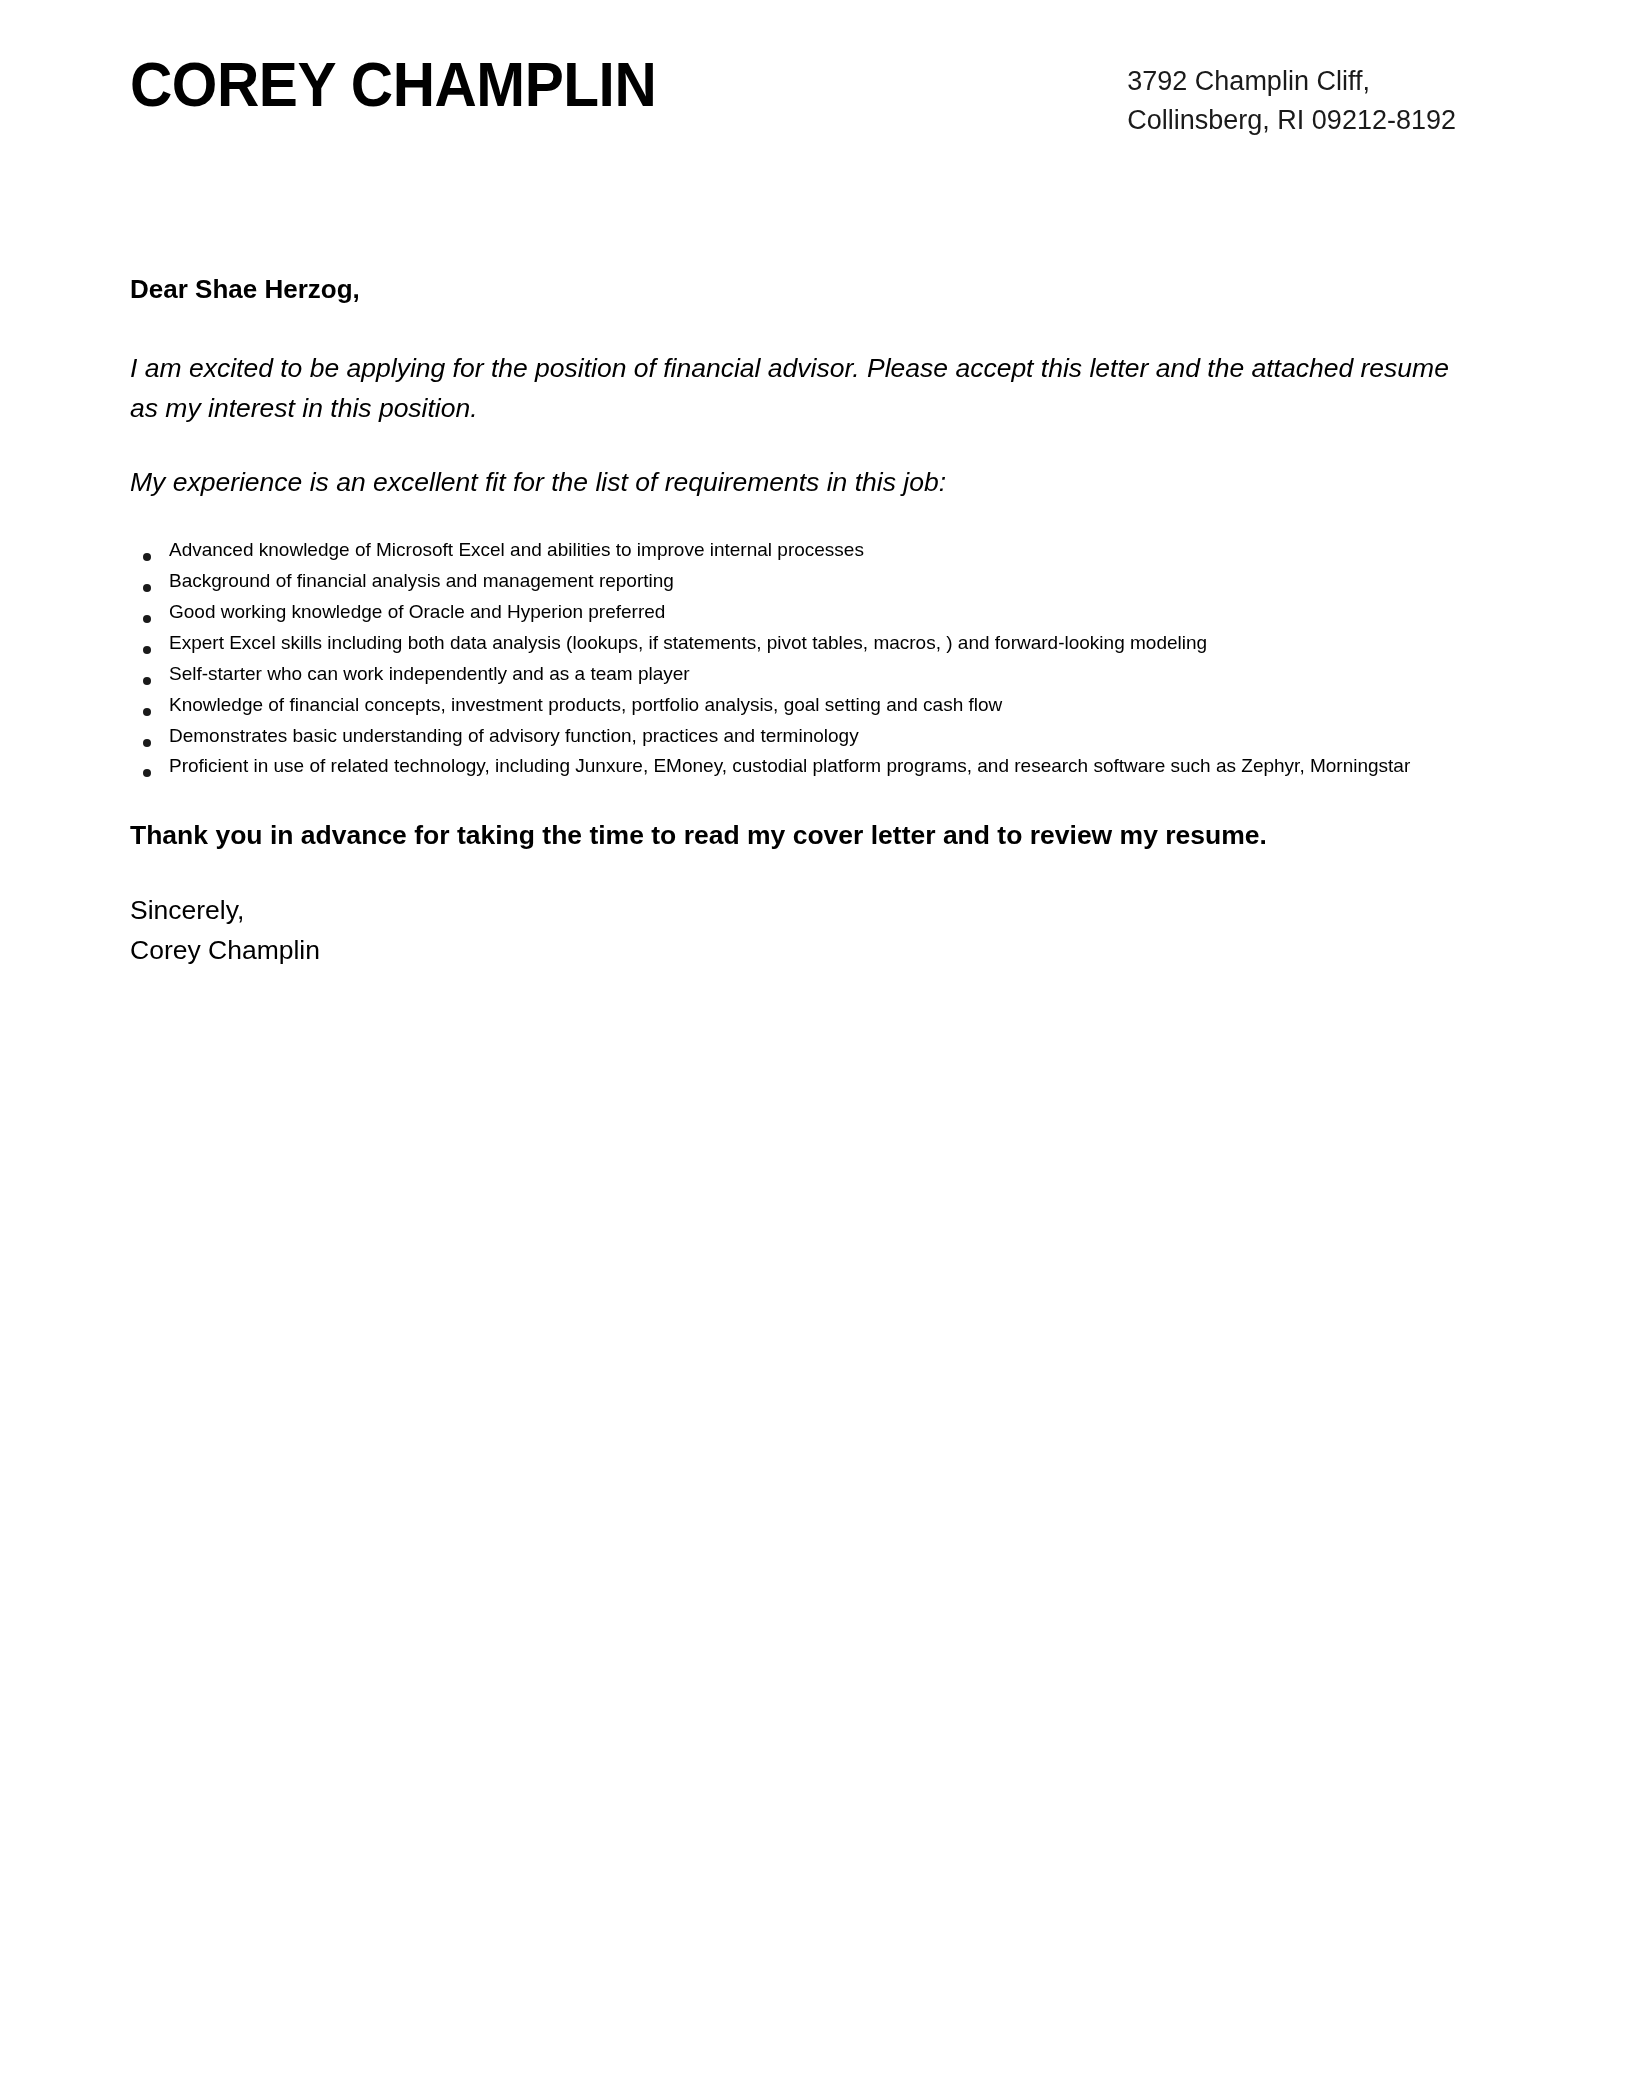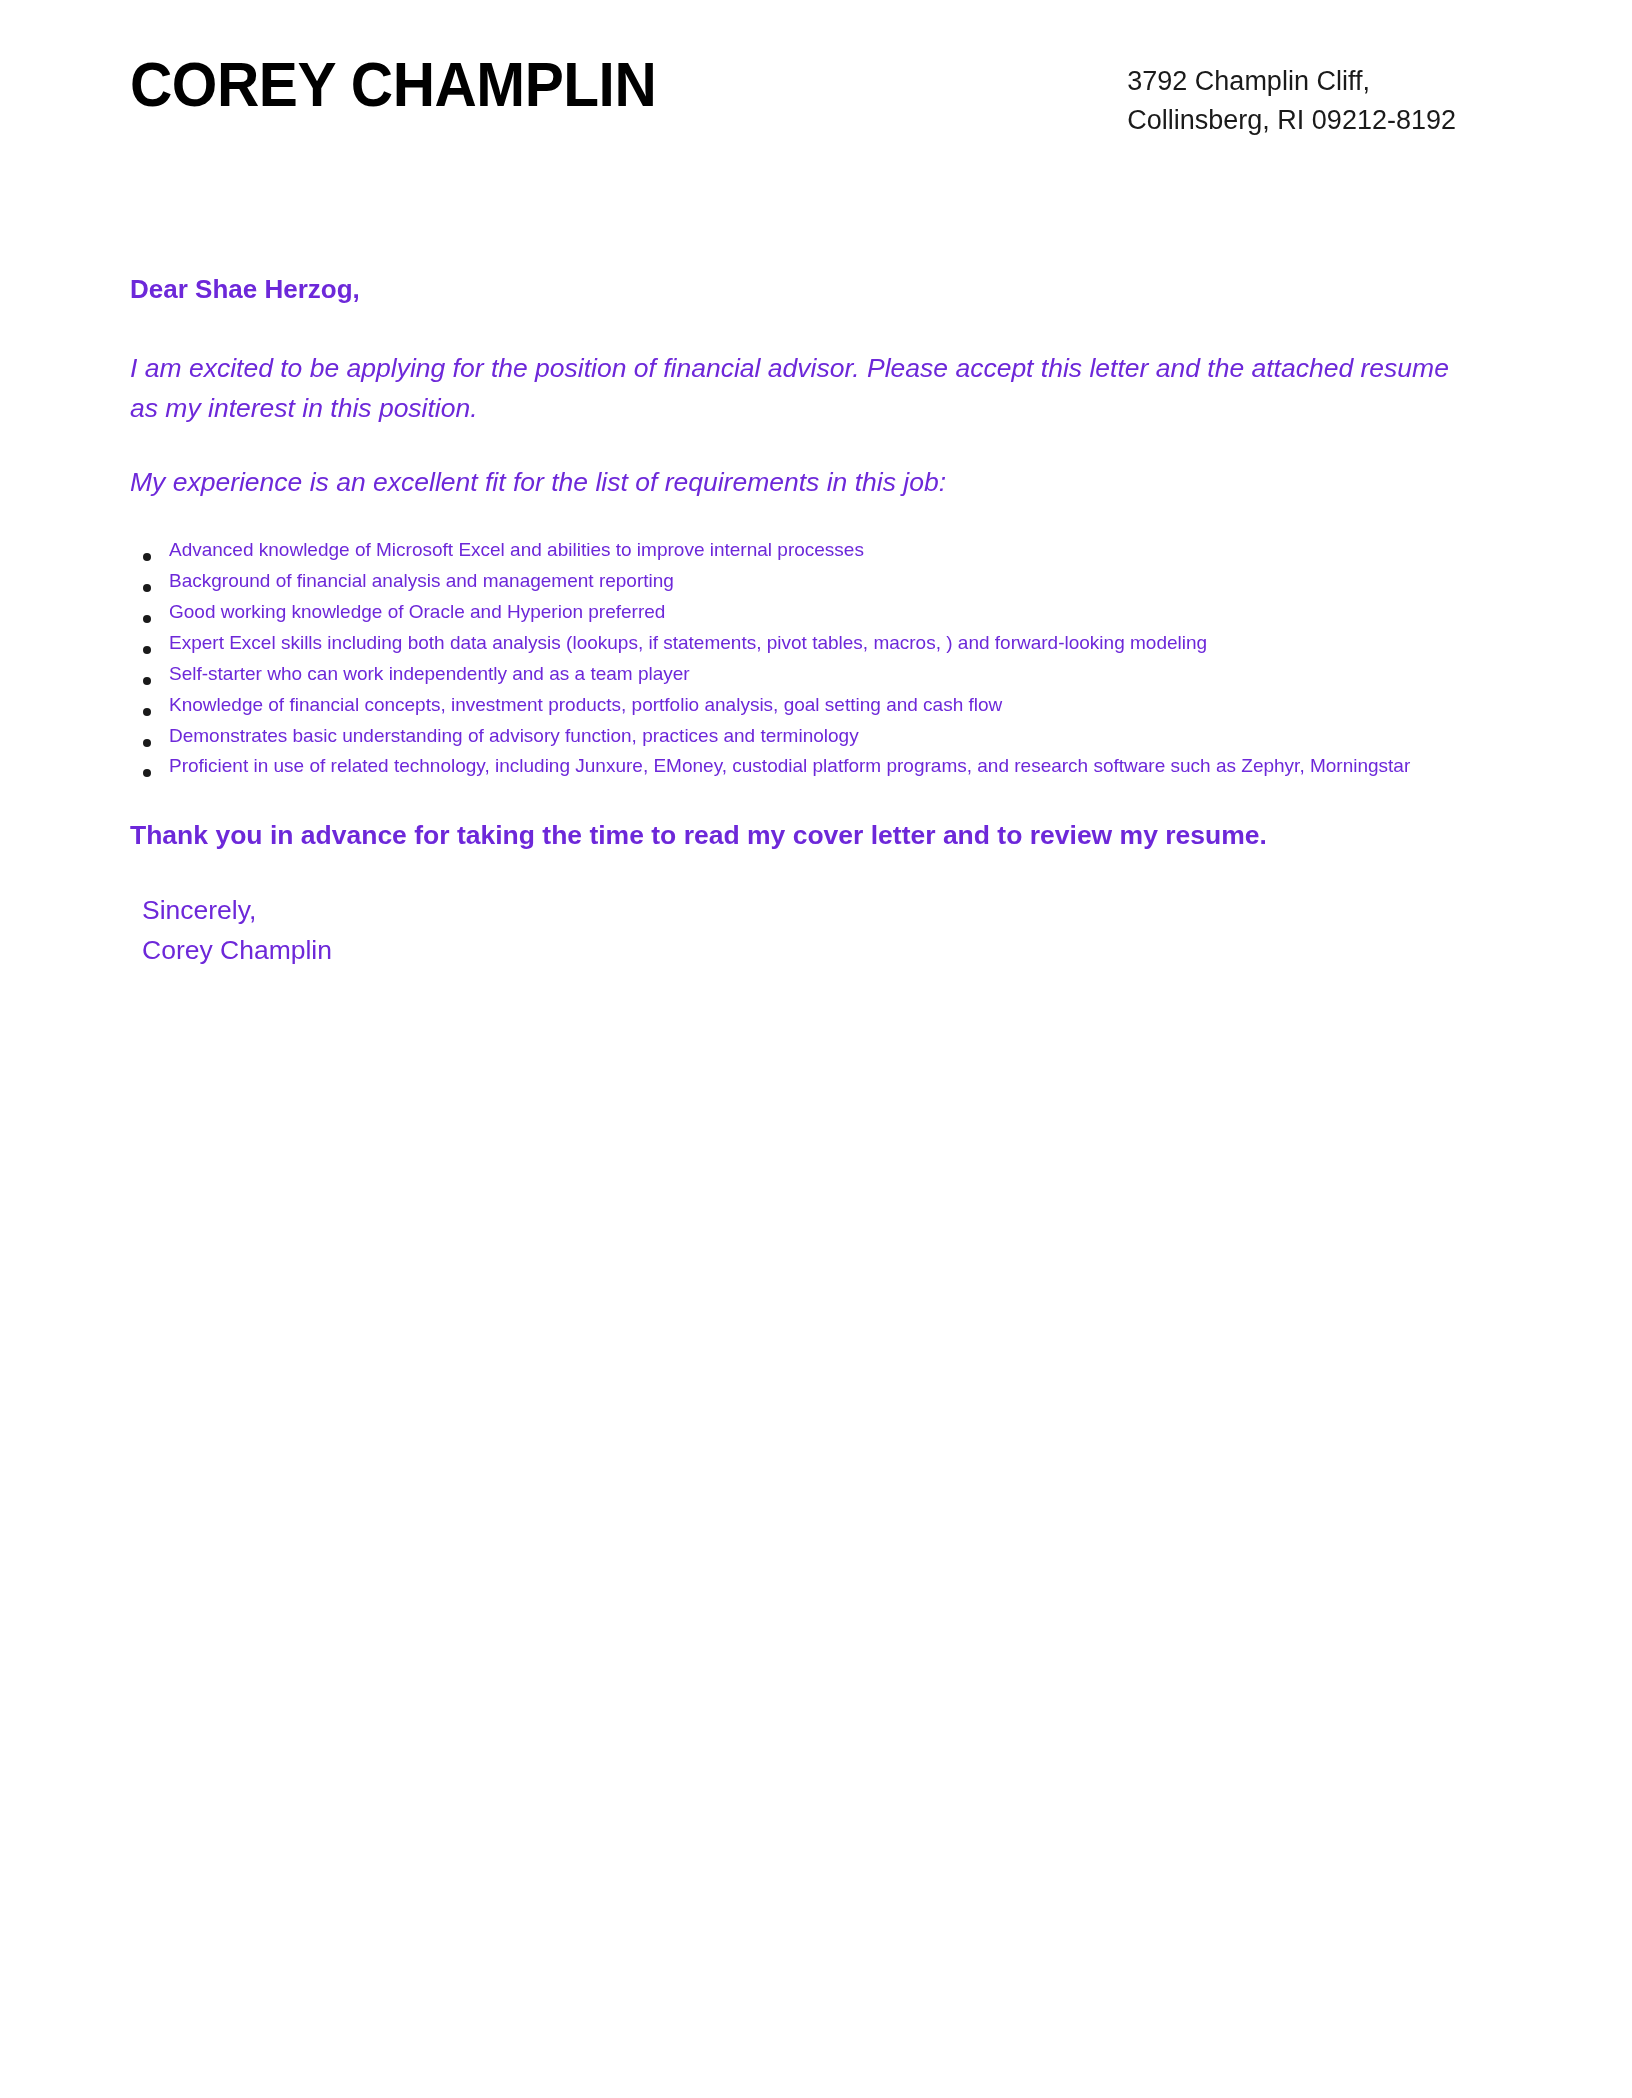--- a/index.html
+++ b/index.html
@@ -65,21 +65,21 @@
   }
   .address-line {
     display: block;
   }
 
   
   .letter-body {
     margin-top: 122px;
     font-size: 26.5px;
     line-height: 1.52;
-    color: #6d28d9;
+    color: #000000;
   }
 
   .salutation {
     font-weight: 700;
     font-size: 26px;
     margin: 0 0 38px 0;
   }
 
   .para {
     margin: 0 0 34px 0;
@@ -114,21 +114,21 @@
   }
 
   .closing-statement {
     font-weight: 700;
     margin: 26px 0 34px 0;
     font-size: 26.5px;
     line-height: 1.52;
   }
 
   .signature {
-    margin: 12px;
+    margin: 0;
     font-size: 26.5px;
     line-height: 1.52;
   }
   .signature-line {
     display: block;
   }
 </style>
 </head>
 <body>
 

